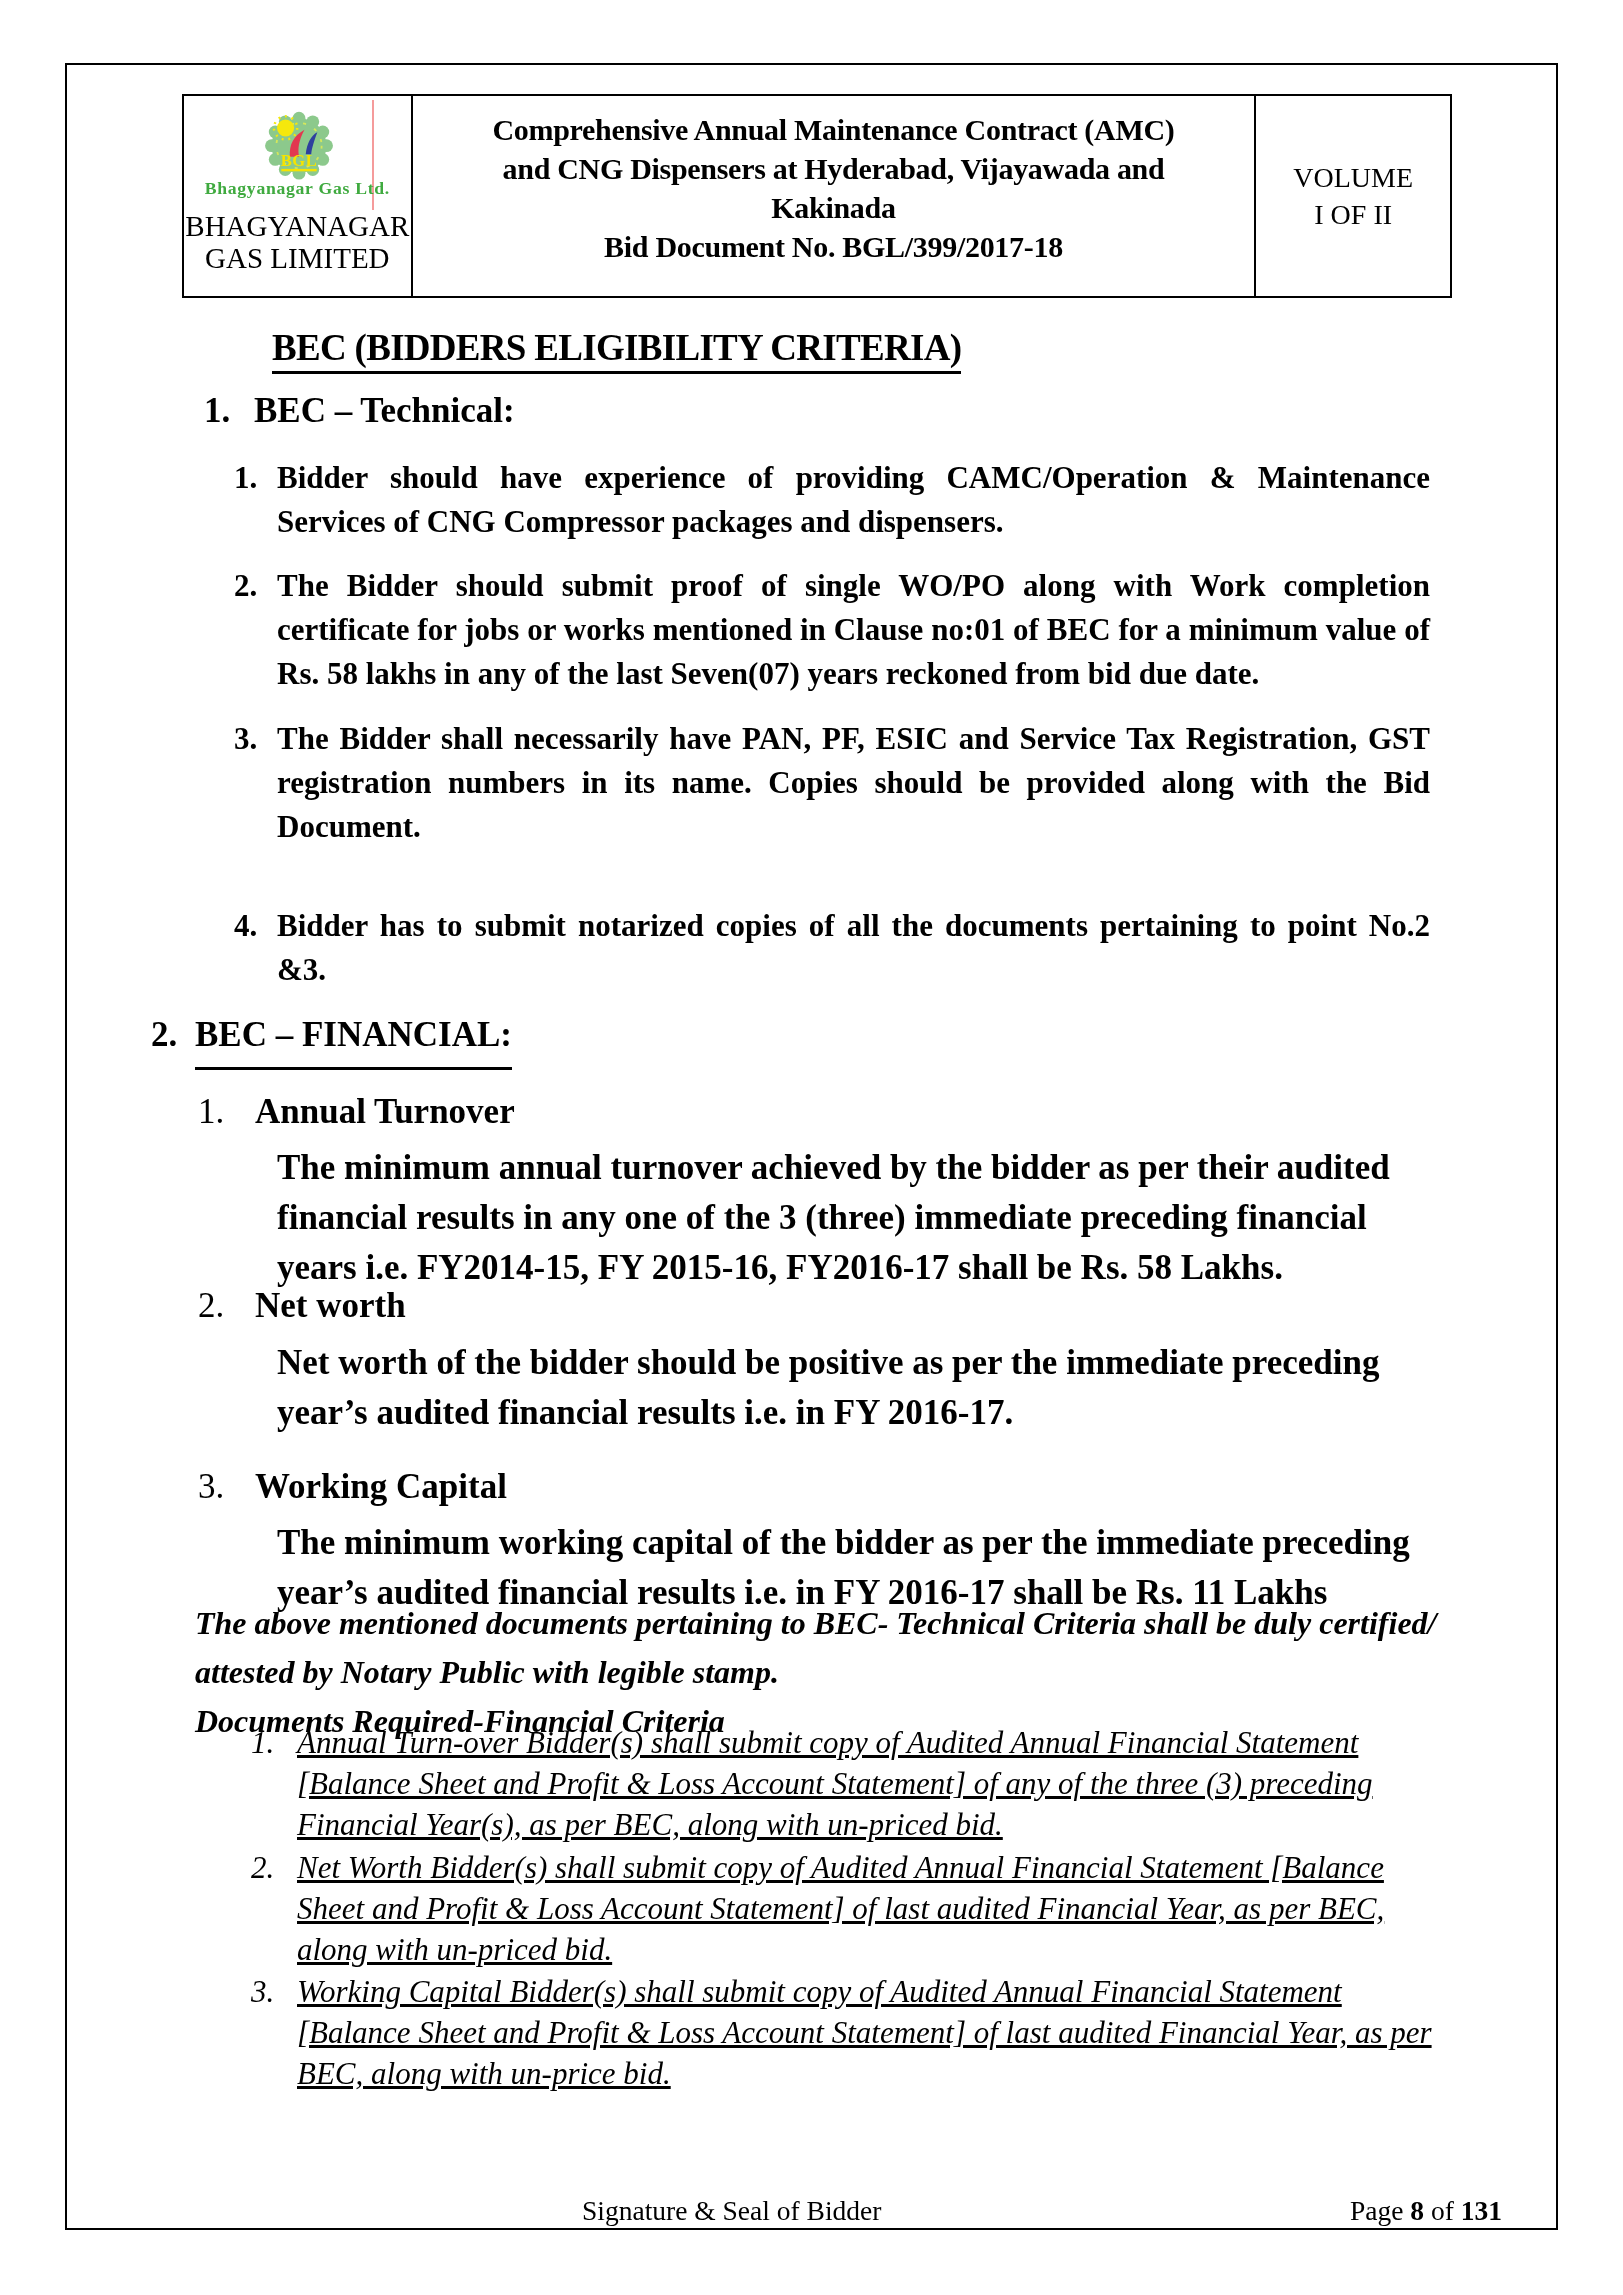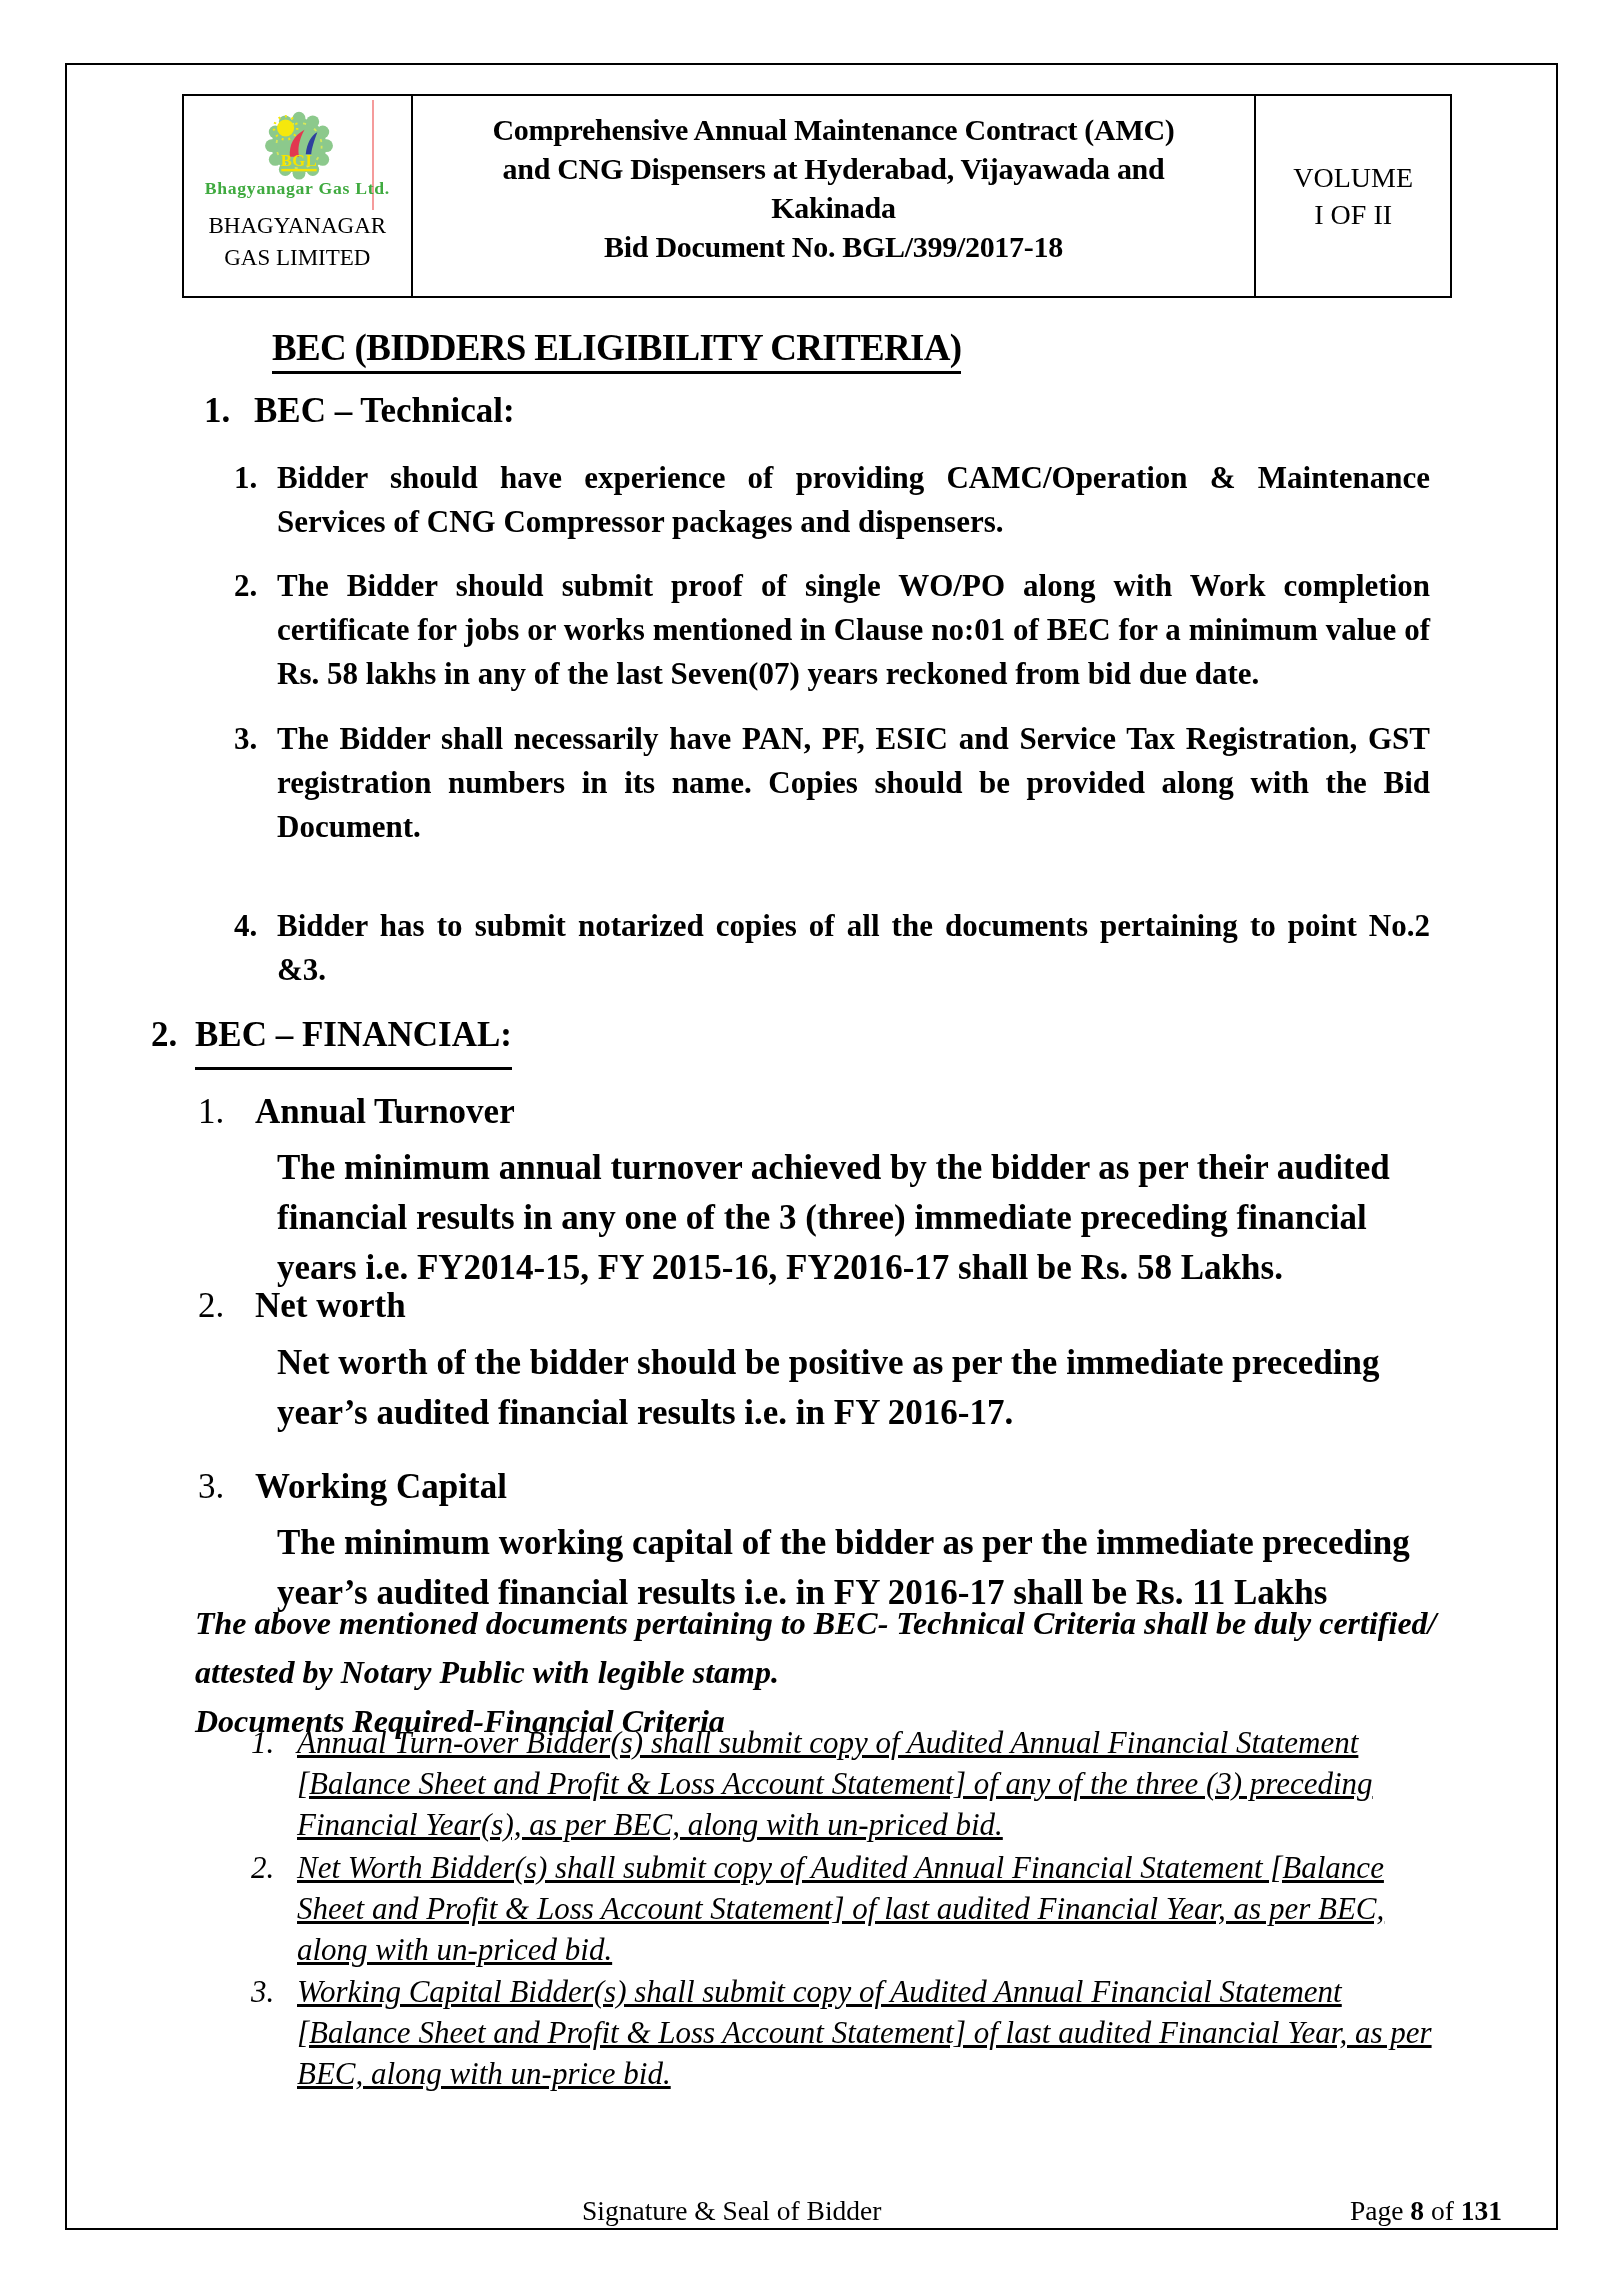--- a/index.html
+++ b/index.html
@@ -17,21 +17,21 @@
   .cell-title{width:845px;border-right:2px solid #000;text-align:center;padding-top:14.4px;}
   .cell-volume{width:194px;display:flex;flex-direction:column;justify-content:center;
     align-items:center;text-align:center;}
   .doc-title-line{font-weight:bold;font-size:30px;line-height:39px;letter-spacing:-0.3px;}
   .volume-line{font-size:28px;line-height:37px;}
   .emblem{position:absolute;left:69px;top:13px;}
   .scan-line{position:absolute;width:2px;left:188px;top:3.9px;height:110px;}
   .logo-caption{position:absolute;left:0;top:82px;width:100%;text-align:center;
     font-size:17.7px;font-weight:bold;letter-spacing:0.7px;}
   .company-name{position:absolute;left:0;top:114px;width:100%;text-align:center;
-    font-size:23px;line-height:32px;}
+    font-size:29px;line-height:32px;}
   
   .main-heading{position:absolute;left:272px;top:326px;width:1178px;
     font-size:37px;font-weight:bold;letter-spacing:-0.7px;}
   .main-heading span{border-bottom:3.9px solid #000;padding-bottom:2.6px;}
   
   .sec-heading{position:absolute;display:flex;font-weight:bold;}
   .sec1{left:204px;top:391px;font-size:35px;}
   .sec1 .sec-num{width:50px;}
   .sec2{left:151px;top:1015px;font-size:35px;}
   .sec2 .sec-num{width:44px;}

